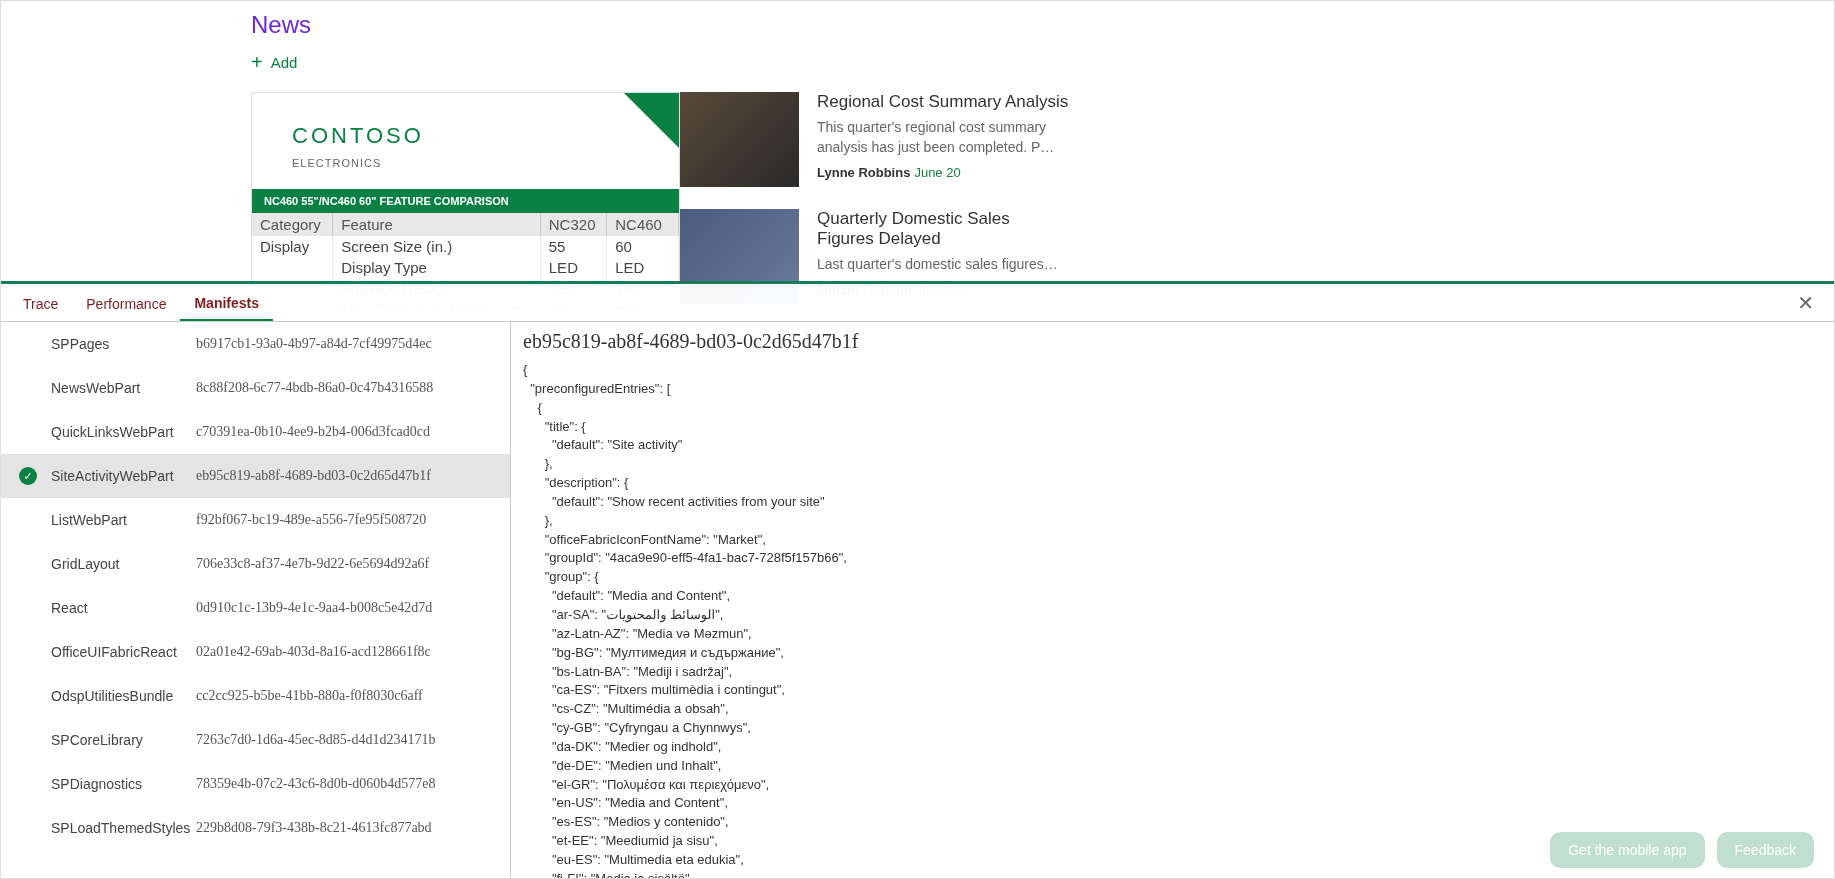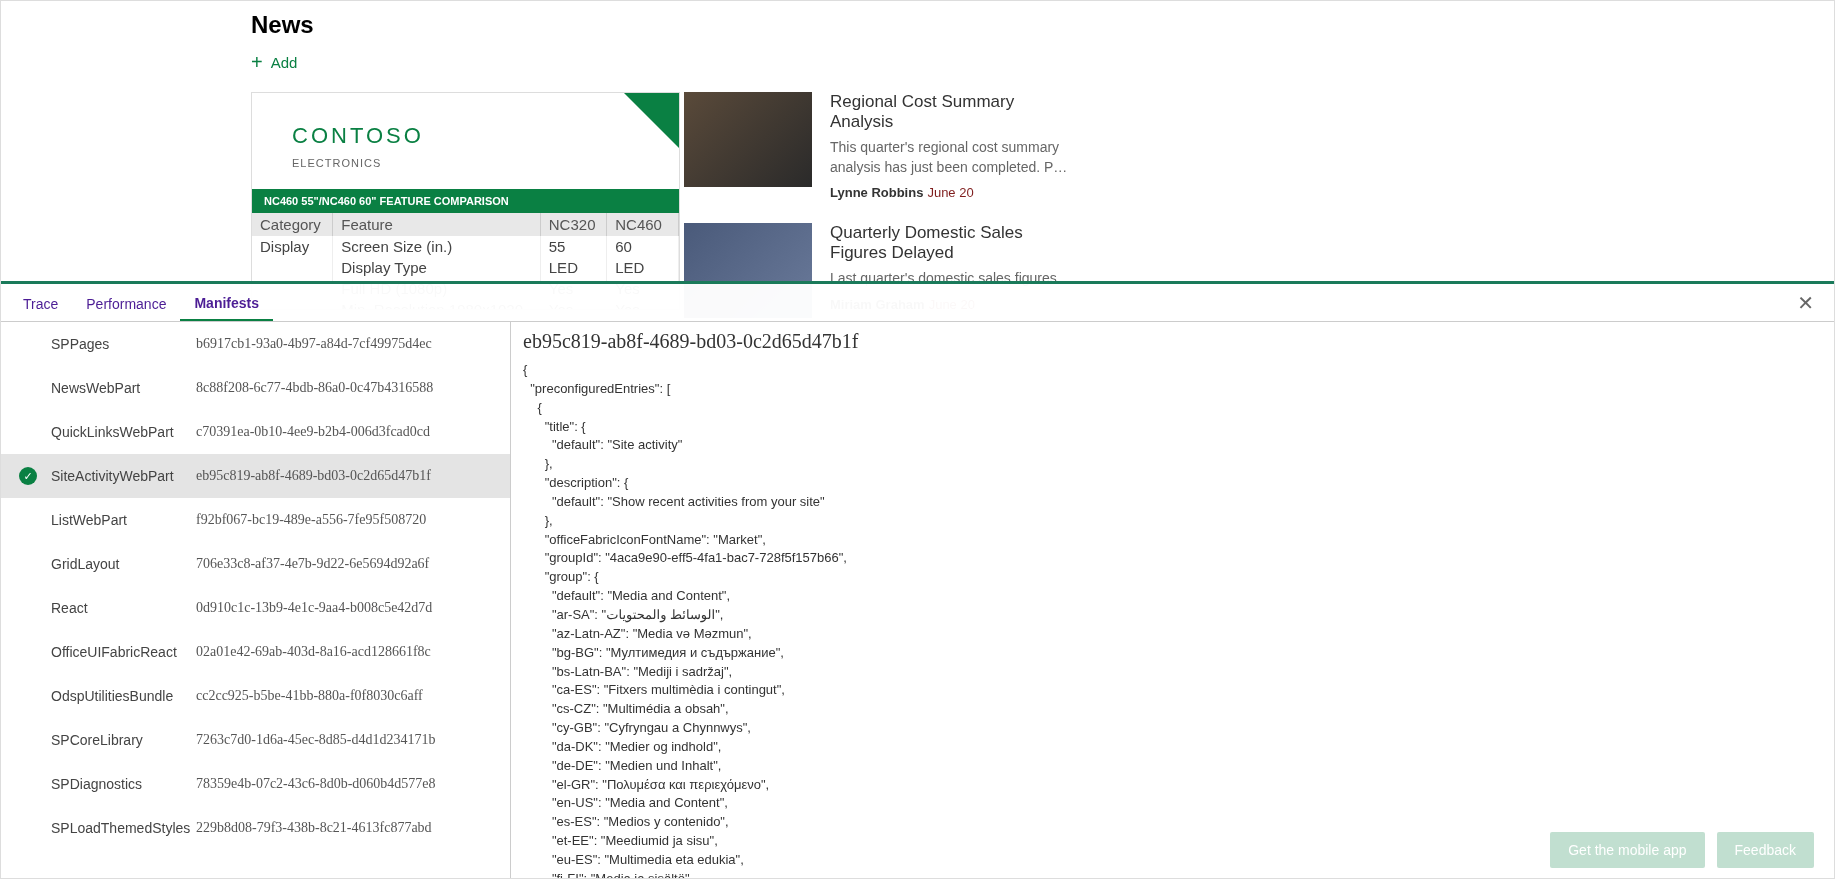--- a/index.html
+++ b/index.html
@@ -3,68 +3,68 @@
   <meta charset="utf-8">
   <style>
     * { margin: 0; padding: 0; box-sizing: border-box; font-family: "Segoe UI", Arial, sans-serif; }
     body { background: #fff; color: #333; overflow: hidden; }
     
     .page { width: 1835px; height: 879px; position: relative; border: 1px solid #ddd; }
     
     
     .upper-content { position: absolute; top: 0; left: 0; right: 0; height: 280px; padding-left: 250px; }
     .news-section { padding-top: 10px; }
-    .news-title { font-size: 24px; font-weight: 700; color: #000000; margin-bottom: 12px; }
+    .news-title { font-size: 24px; font-weight: 400; color: #6d28d9; margin-bottom: 12px; }
     .add-btn { display: inline-flex; align-items: center; gap: 8px; color: #0a8043; font-size: 15px; cursor: pointer; margin-bottom: 18px; }
     .add-btn .plus { font-size: 20px; font-weight: 300; }
     
     .news-cards { display: flex; gap: 25px; }
     .news-card-large { width: 395px; }
     .news-card-large .thumb { width: 429px; height: 218px; border: 1px solid #ddd; background: #fff; position: relative; overflow: hidden; }
     .logo-area { padding: 30px 40px 0 40px; }
     .contoso-text { color: #0a8043; font-size: 22px; letter-spacing: 3px; }
     .electronics-text { color: #666; font-size: 11px; letter-spacing: 1px; margin-top: 8px; }
     .triangle { position: absolute; top: 0; right: 0; width: 0; height: 0; border-left: 55px solid transparent; border-top: 55px solid #0a8043; }
     .compare-bar { background: #0a8043; color: #fff; font-size: 11px; padding: 6px 12px; margin-top: 20px; font-weight: 600; }
     .compare-table { font-size: 15px; border-collapse: collapse; width: 100%; }
     .compare-table th { background: #e8e8e8; padding: 3px 8px; text-align: left; border-right: 1px solid #ccc; color: #555; font-weight: 400; }
     .compare-table td { padding: 2px 8px; color: #444; border-right: 1px solid #eee; background: #fff; }
     
     .news-list { width: 400px; }
-    .news-item { display: flex; gap: 18px; margin-bottom: 22px; margin-left: 13px; }
+    .news-item { display: flex; gap: 18px; margin-bottom: 22px; }
     .news-item .thumb { width: 128px; height: 95px; background: #888; flex-shrink: 0; }
     .news-item .thumb.meeting { background: linear-gradient(135deg, #5a4a3a 0%, #2a2a2a 100%); }
     .news-item .thumb.laptop { background: linear-gradient(135deg, #4a5a7a 0%, #6a7a9a 100%); }
     .news-item-text { flex: 1; }
     .news-item-title { font-size: 17px; color: #333; margin-bottom: 6px; }
     .news-item-desc { font-size: 14px; color: #666; margin-bottom: 6px; line-height: 1.4; }
     .news-author { font-size: 13px; color: #333; font-weight: 600; }
-    .news-date { font-size: 13px; color: #7f1d1d; margin-left: 4px; }
+    .news-date { font-size: 13px; color: #15803d; margin-left: 4px; }
     
     
     .dev-panel { position: absolute; top: 280px; left: 0; right: 0; bottom: 0; background: rgba(255,255,255,0.97); border-top: 3px solid #1a7a5a; display: flex; flex-direction: column; }
     .dev-tabs { display: flex; align-items: center; border-bottom: 1px solid #ccc; height: 38px; padding: 0 8px; }
-    .dev-tab { padding: 10px 14px 8px 14px; font-size: 14px; color: #4c1d95; cursor: pointer; }
+    .dev-tab { padding: 10px 14px 8px 14px; font-size: 14px; color: #7f1d1d; cursor: pointer; }
     .dev-tab.active { border-bottom: 2px solid #0a8043; font-weight: 600; }
     .dev-close { margin-left: auto; font-size: 20px; padding: 0 12px; cursor: pointer; color: #666; }
     
     .dev-body { display: flex; flex: 1; overflow: hidden; }
     .manifest-list { width: 510px; border-right: 1px solid #ccc; overflow-y: auto; }
     .manifest-row { display: flex; align-items: center; padding: 14px 20px 14px 50px; font-size: 14px; color: #444; position: relative; }
     .manifest-row.selected { background: #e4e4e4; }
     .manifest-row .check { position: absolute; left: 18px; width: 18px; height: 18px; border-radius: 50%; background: #0a8043; color: #fff; display: flex; align-items: center; justify-content: center; font-size: 11px; }
     .manifest-name { width: 145px; font-family: Liberation Sans, sans-serif; }
     .manifest-id { font-family: "Times New Roman", serif; color: #555; font-size: 14px; }
     
     .manifest-detail { flex: 1; padding: 8px 12px; overflow-y: auto; font-family: Consolas, monospace; font-size: 13px; }
     .detail-title { font-size: 20px; font-family: "Times New Roman", serif; margin-bottom: 8px; }
     .json-content { white-space: pre; line-height: 1.45; color: #333; }
     
     .bottom-buttons { position: absolute; bottom: 10px; right: 20px; display: flex; gap: 12px; opacity: 0.25; pointer-events: none; }
-    .bottom-btn { padding: 10px 18px; background: #0a8043; color: #fff; font-size: 14px; border-radius: 2px; }
+    .bottom-btn { padding: 10px 18px; background: #0a8043; color: #fff; font-size: 14px; border-radius: 10px; }
   </style>
 </head>
 <body>
 
 <div class="page">
 
   <div class="upper-content">
     <div class="news-section">
       <div class="news-title">News</div>
       <div class="add-btn">

